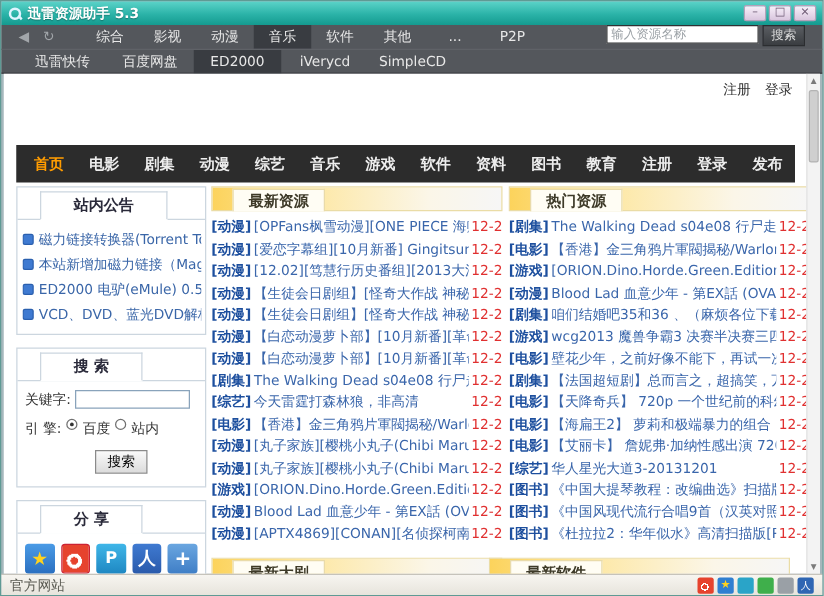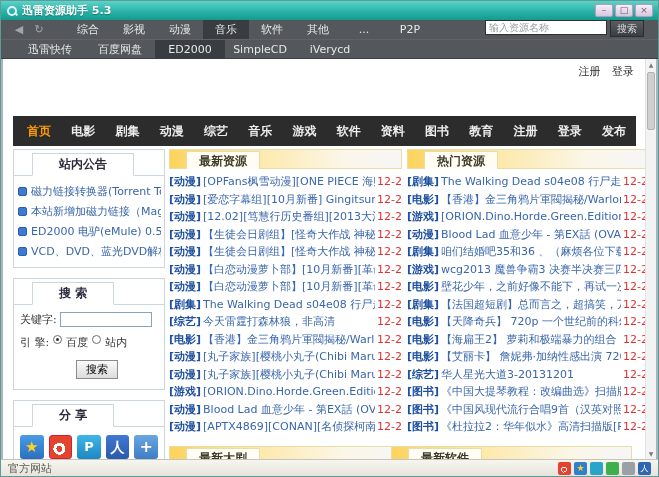--- a/index.html
+++ b/index.html
@@ -148,22 +148,22 @@
         <input placeholder="输入资源名称" style="">
         <button>搜索</button>
       </div>
     </div>
     <div class="trow trow2">
       <div class="tabs">
 
       <div class="ttab">迅雷快传</div>
           <div class="ttab">百度网盘</div>
           <div class="ttab on">ED2000</div>
+          <div class="ttab">iVerycd</div>
           <div class="ttab">SimpleCD</div>
-          <div class="ttab">iVerycd</div>
         </div>
     </div>
   </div>
 
   <div class="content">
 
     <div class="toplinks">
       <span>注册</span>
       <span>登录</span>
     </div>

